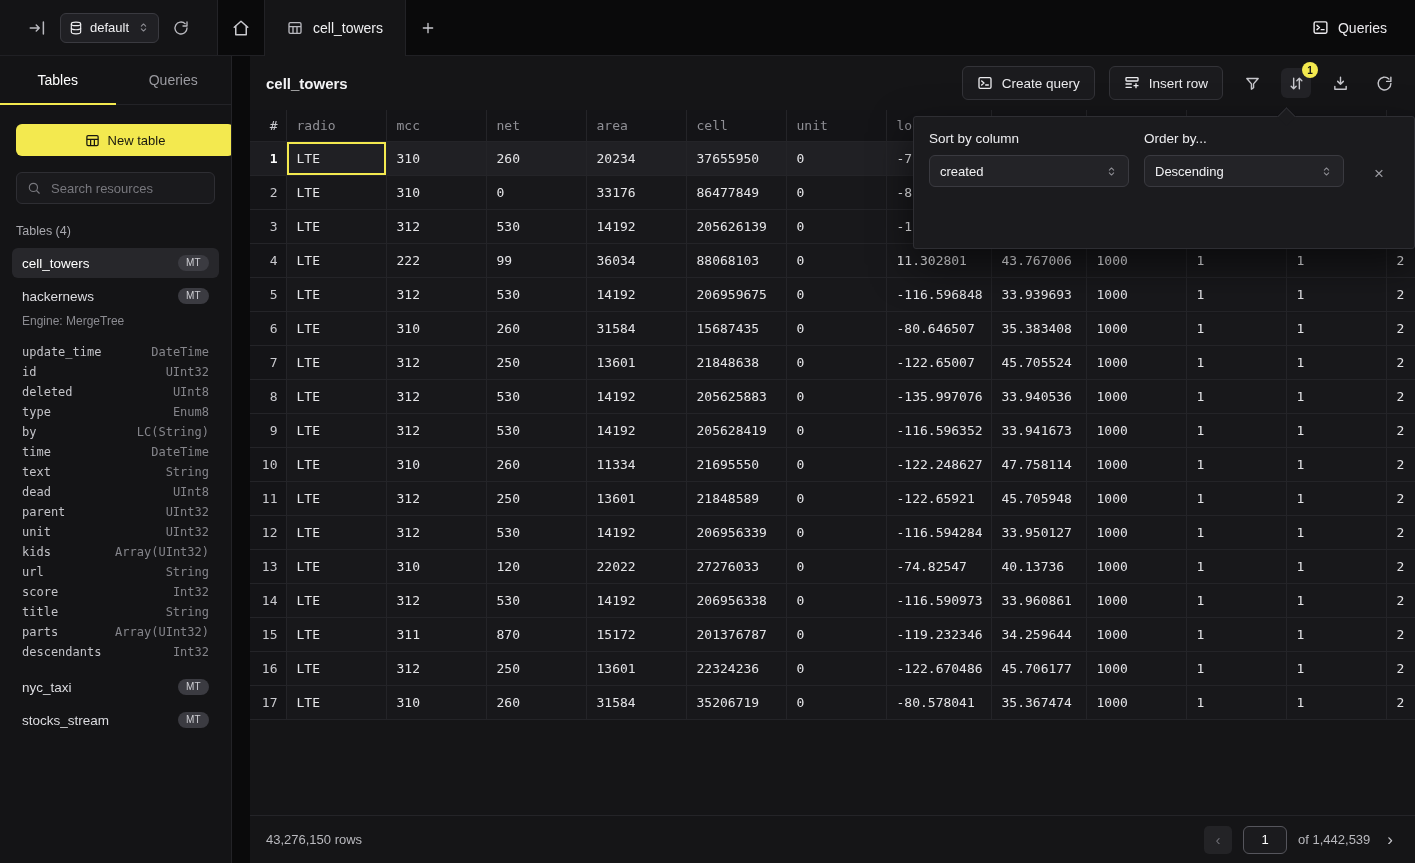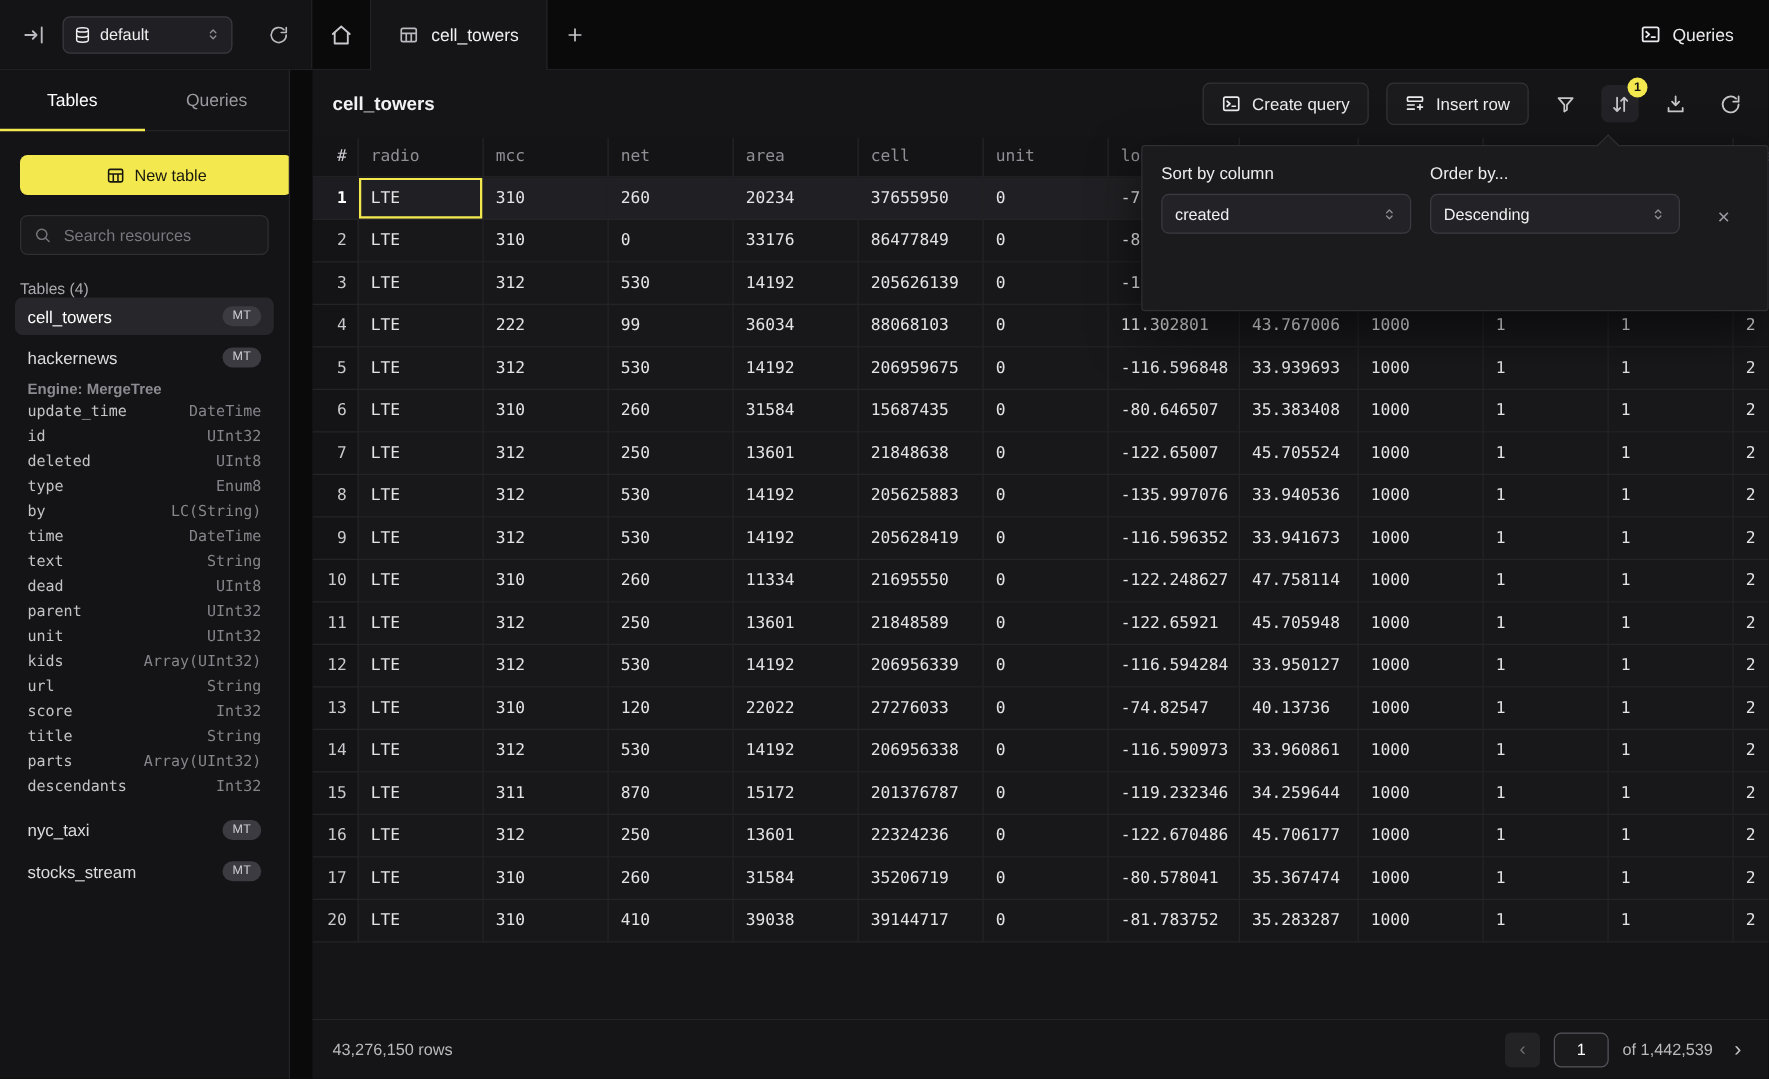--- a/index.html
+++ b/index.html
@@ -20,47 +20,47 @@
   body{
     width:1415px;height:863px;position:relative;overflow:hidden;
     background:var(--bg-nav);color:var(--text);
     font-family:var(--sans);font-size:14px;
   }
   svg{display:block;flex:none;}
   button{font-family:var(--sans);cursor:pointer;}
 
   
   .topbar{position:absolute;left:0;top:0;width:1415px;height:56px;display:flex;border-bottom:1px solid #202024;box-sizing:border-box;}
-  .topbar-left{width:250px;flex:none;display:flex;align-items:center;gap:10px;padding:0 14px;box-sizing:border-box;background:var(--bg-side);border-right:1px solid #232327;}
+  .topbar-left{width:218px;flex:none;display:flex;align-items:center;gap:10px;padding:0 24px;box-sizing:border-box;background:var(--bg-side);border-right:1px solid #232327;}
   .icon-plain{background:none;border:none;color:#b9b9bf;display:flex;align-items:center;justify-content:center;padding:4px;}
   .db-select{width:136px;height:30px;background:#202024;border:1px solid var(--border-light);border-radius:6px;display:flex;align-items:center;gap:7px;padding:0 8px;box-sizing:border-box;font-size:13px;color:#f0f0f2;}
   .db-select .chev{margin-left:auto;color:#8d8d93;}
   .topbar-nav{flex:1;display:flex;align-items:center;background:var(--bg-nav);}
   .home-btn{width:46px;height:56px;display:flex;align-items:center;justify-content:center;background:none;border:none;color:#c9c9ce;}
   .tab{height:56px;display:flex;align-items:center;gap:10px;padding:0 22px;background:var(--bg-main);border-left:1px solid #222226;border-right:1px solid #222226;font-size:14px;color:#f0f0f2;cursor:pointer;}
   .tab .tab-icon{color:#b9b9bf;}
   .plus-btn{width:44px;height:56px;display:flex;align-items:center;justify-content:center;background:none;border:none;color:#c9c9ce;}
   .queries-btn{margin-left:auto;margin-right:22px;display:flex;align-items:center;gap:9px;background:none;border:none;color:#eceaee;font-size:14px;}
 
   
   .sidebar{position:absolute;left:0;top:56px;width:232px;height:807px;background:var(--bg-side);border-right:1px solid #232327;box-sizing:border-box;overflow:hidden;}
   .side-tabs{display:flex;height:48px;border-bottom:1px solid #232327;}
   .side-tab{flex:1;display:flex;align-items:center;justify-content:center;font-size:14px;color:var(--muted);background:none;border:none;position:relative;}
   .side-tab.active{color:#ffffff;}
   .side-tab.active::after{content:"";position:absolute;left:0;right:0;bottom:-1px;height:2px;background:var(--yellow);}
   .new-table-btn{margin:19px 16px 16px;width:218px;height:32px;border-radius:6px;background:var(--yellow);color:#18180f;font-size:13px;display:flex;align-items:center;justify-content:center;gap:8px;border:none;font-weight:500;}
   .search-box{margin:0 16px 20px;height:32px;border:1px solid #2e2e33;background:#1a1a1d;border-radius:6px;display:flex;align-items:center;gap:8px;padding:0 10px;box-sizing:border-box;color:#77777d;}
   .search-box input{flex:1;background:none;border:none;outline:none;color:#e8e8ea;font-size:13px;font-family:var(--sans);}
   .search-box input::placeholder{color:#77777d;}
-  .section-label{margin:0 16px 0;font-size:12.5px;color:#a9a9af;}
+  .section-label{margin:0 16px 10px;font-size:12.5px;color:#a9a9af;}
   .tables-list{padding:0 12px;}
   .table-item{height:30px;border-radius:6px;display:flex;align-items:center;padding:0 10px;gap:8px;font-size:13.5px;color:#dcdce0;margin-bottom:3px;cursor:pointer;}
   .table-item.selected{background:#27272b;color:#ffffff;}
   .mt-badge{margin-left:auto;font-size:10px;letter-spacing:.3px;background:#3b3b41;color:#cfcfd4;padding:3px 8px;border-radius:9px;line-height:1;}
-  .engine-line{margin:3px 10px 1px;font-size:12px;color:#8b8b91;font-weight:bold;}
+  .engine-line{margin:3px 10px 14px;font-size:12px;color:#8b8b91;}
   .col-row{display:flex;justify-content:space-between;padding:2.5px 10px;font-family:var(--mono);font-size:12px;line-height:15px;}
   .col-name{color:#c3c3c8;}
   .col-type{color:#85858b;}
   .cols-block{margin-bottom:10px;}
 
   
   .main{position:absolute;left:250px;top:56px;width:1165px;height:807px;display:flex;flex-direction:column;background:var(--bg-main);}
   .main-header{height:54px;flex:none;display:flex;align-items:center;padding:0 16px;box-sizing:border-box;}
   .page-title{font-size:15px;font-weight:700;color:#f2f2f4;}
   .toolbar{margin-left:auto;display:flex;align-items:center;gap:14px;}
@@ -630,35 +630,20 @@
             <td>31584</td>
             <td>35206719</td>
             <td>0</td>
             <td>-80.578041</td>
             <td>35.367474</td>
             <td>1000</td>
             <td>1</td>
             <td>1</td>
             <td>2</td>
           </tr>
-          <tr>
-            <td class="rownum">20</td>
-            <td>LTE</td>
-            <td>310</td>
-            <td>410</td>
-            <td>39038</td>
-            <td>39144717</td>
-            <td>0</td>
-            <td>-81.783752</td>
-            <td>35.283287</td>
-            <td>1000</td>
-            <td>1</td>
-            <td>1</td>
-            <td>2</td>
-          </tr>
         </tbody>
       </table>
   </div>
 
   <div class="footer">
     <span>43,276,150 rows</span>
     <div class="pager">
       <button class="pager-prev">
         <span>‹</span>
       </button>

